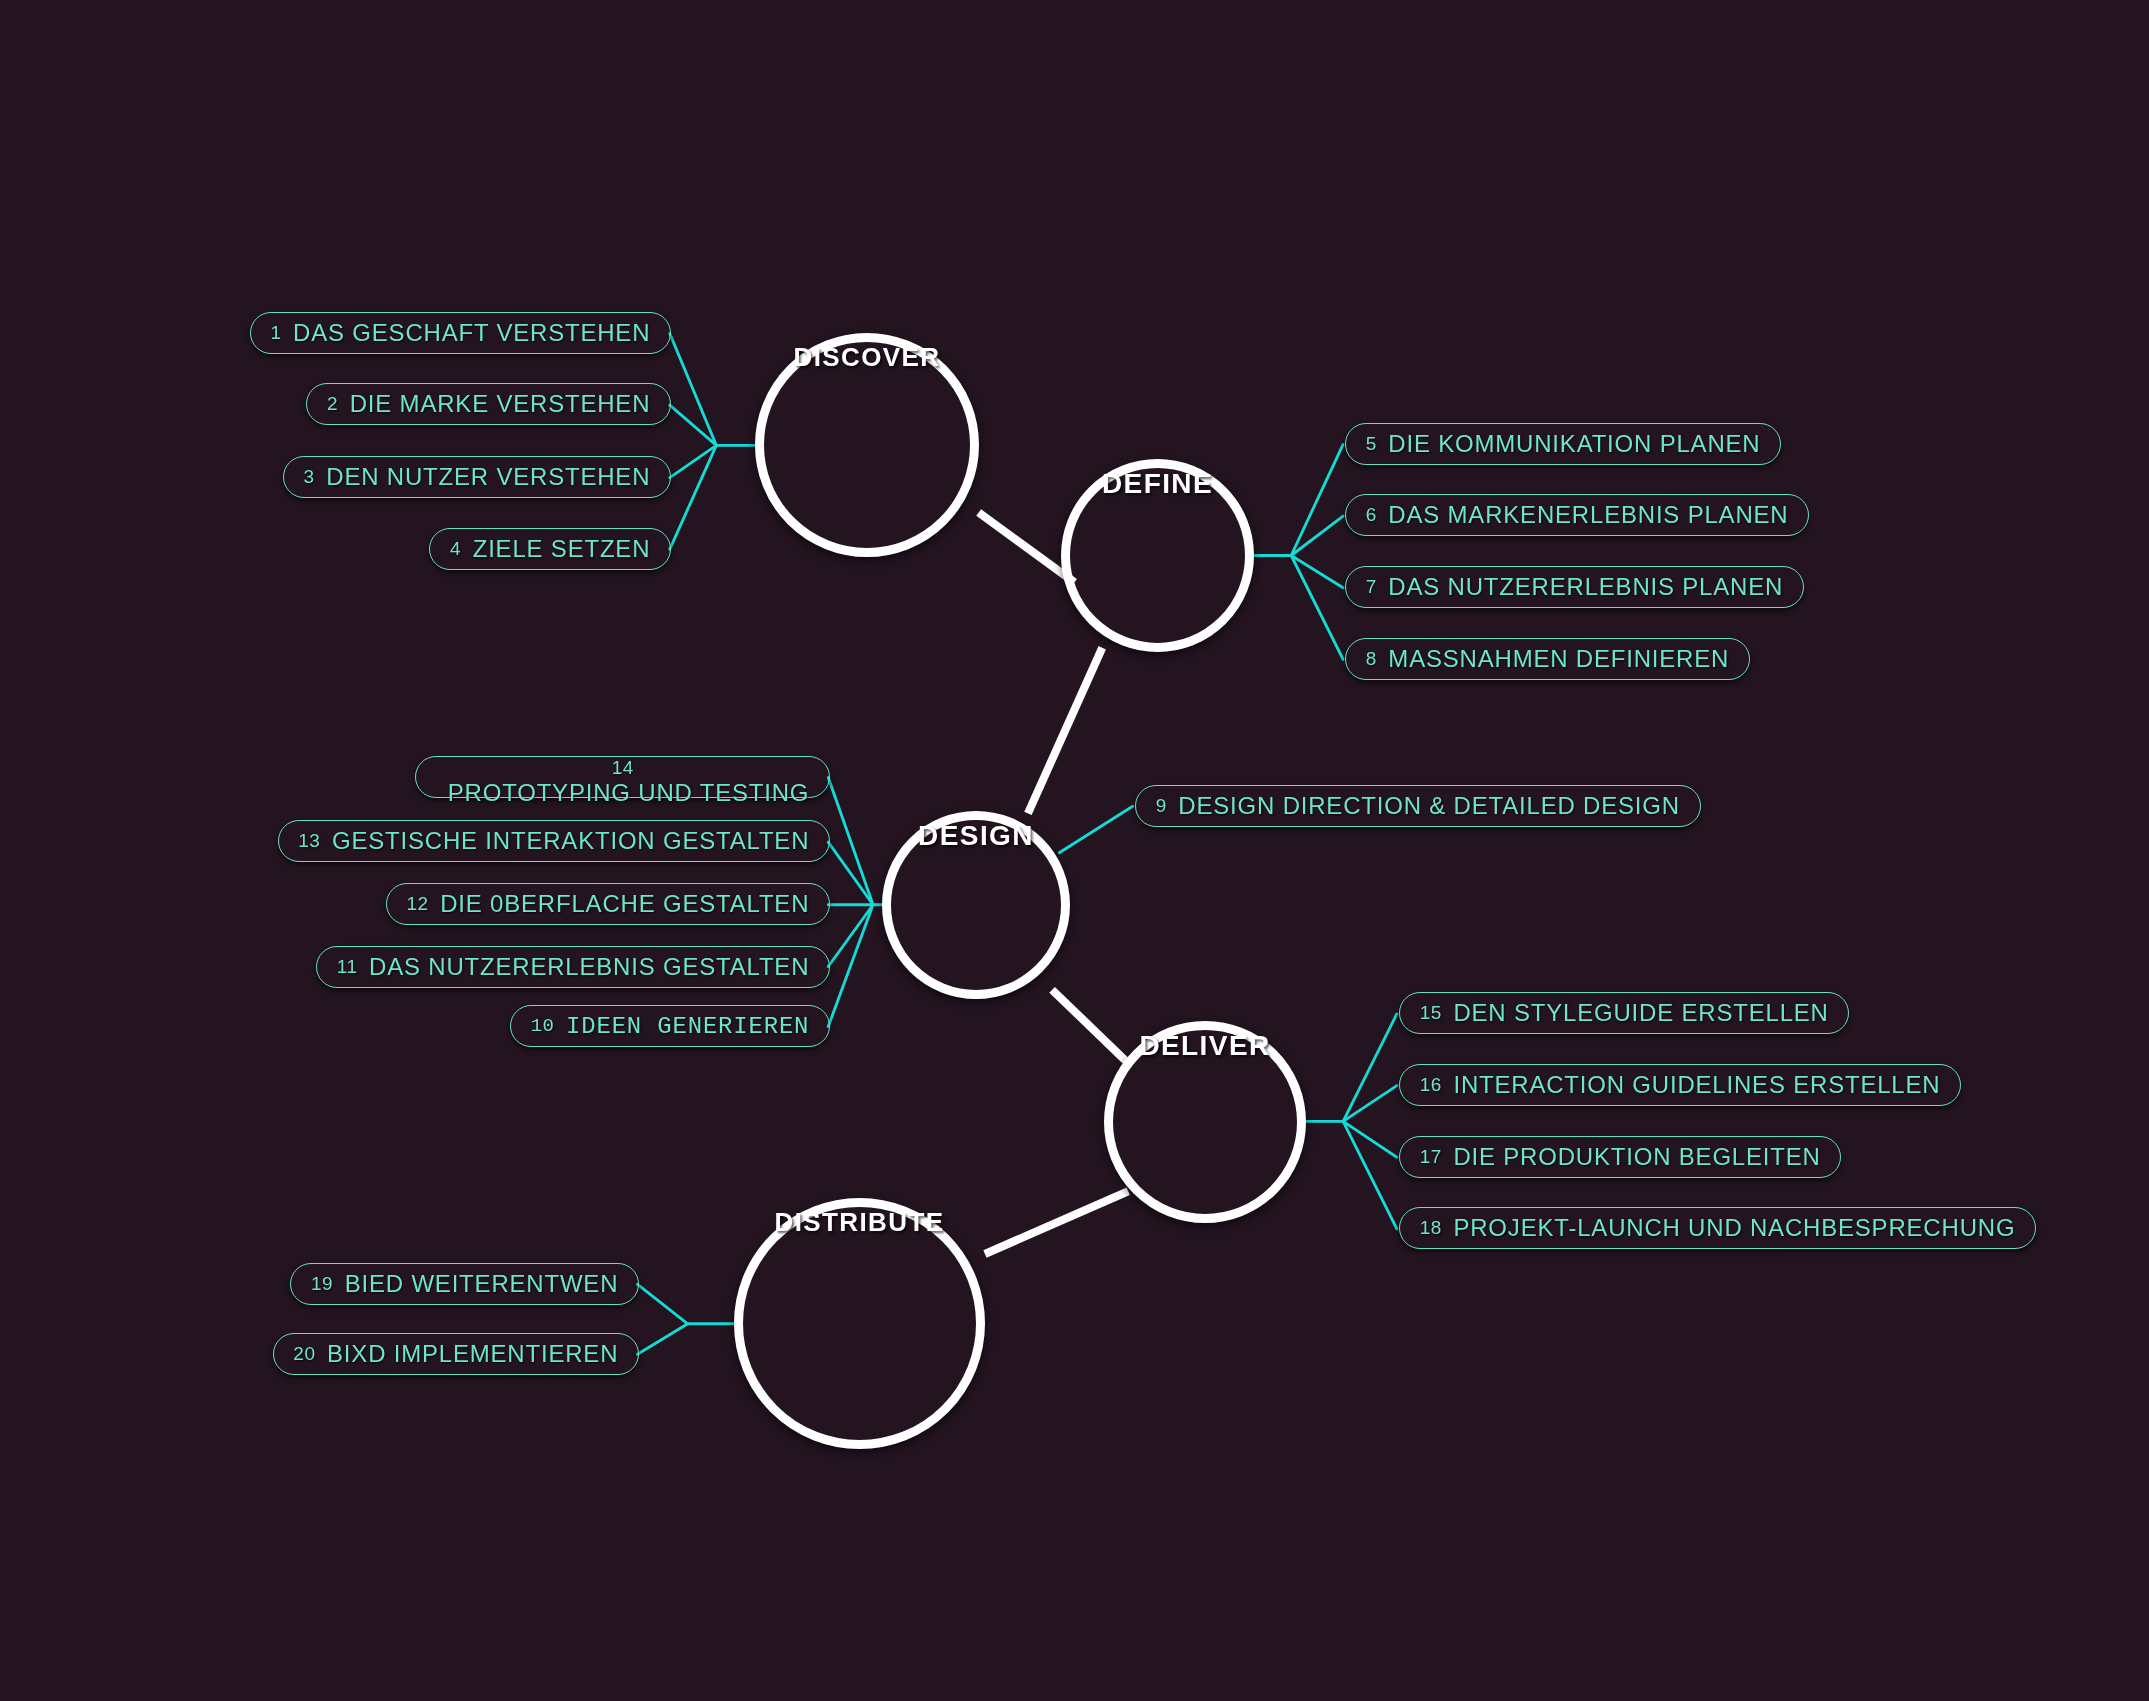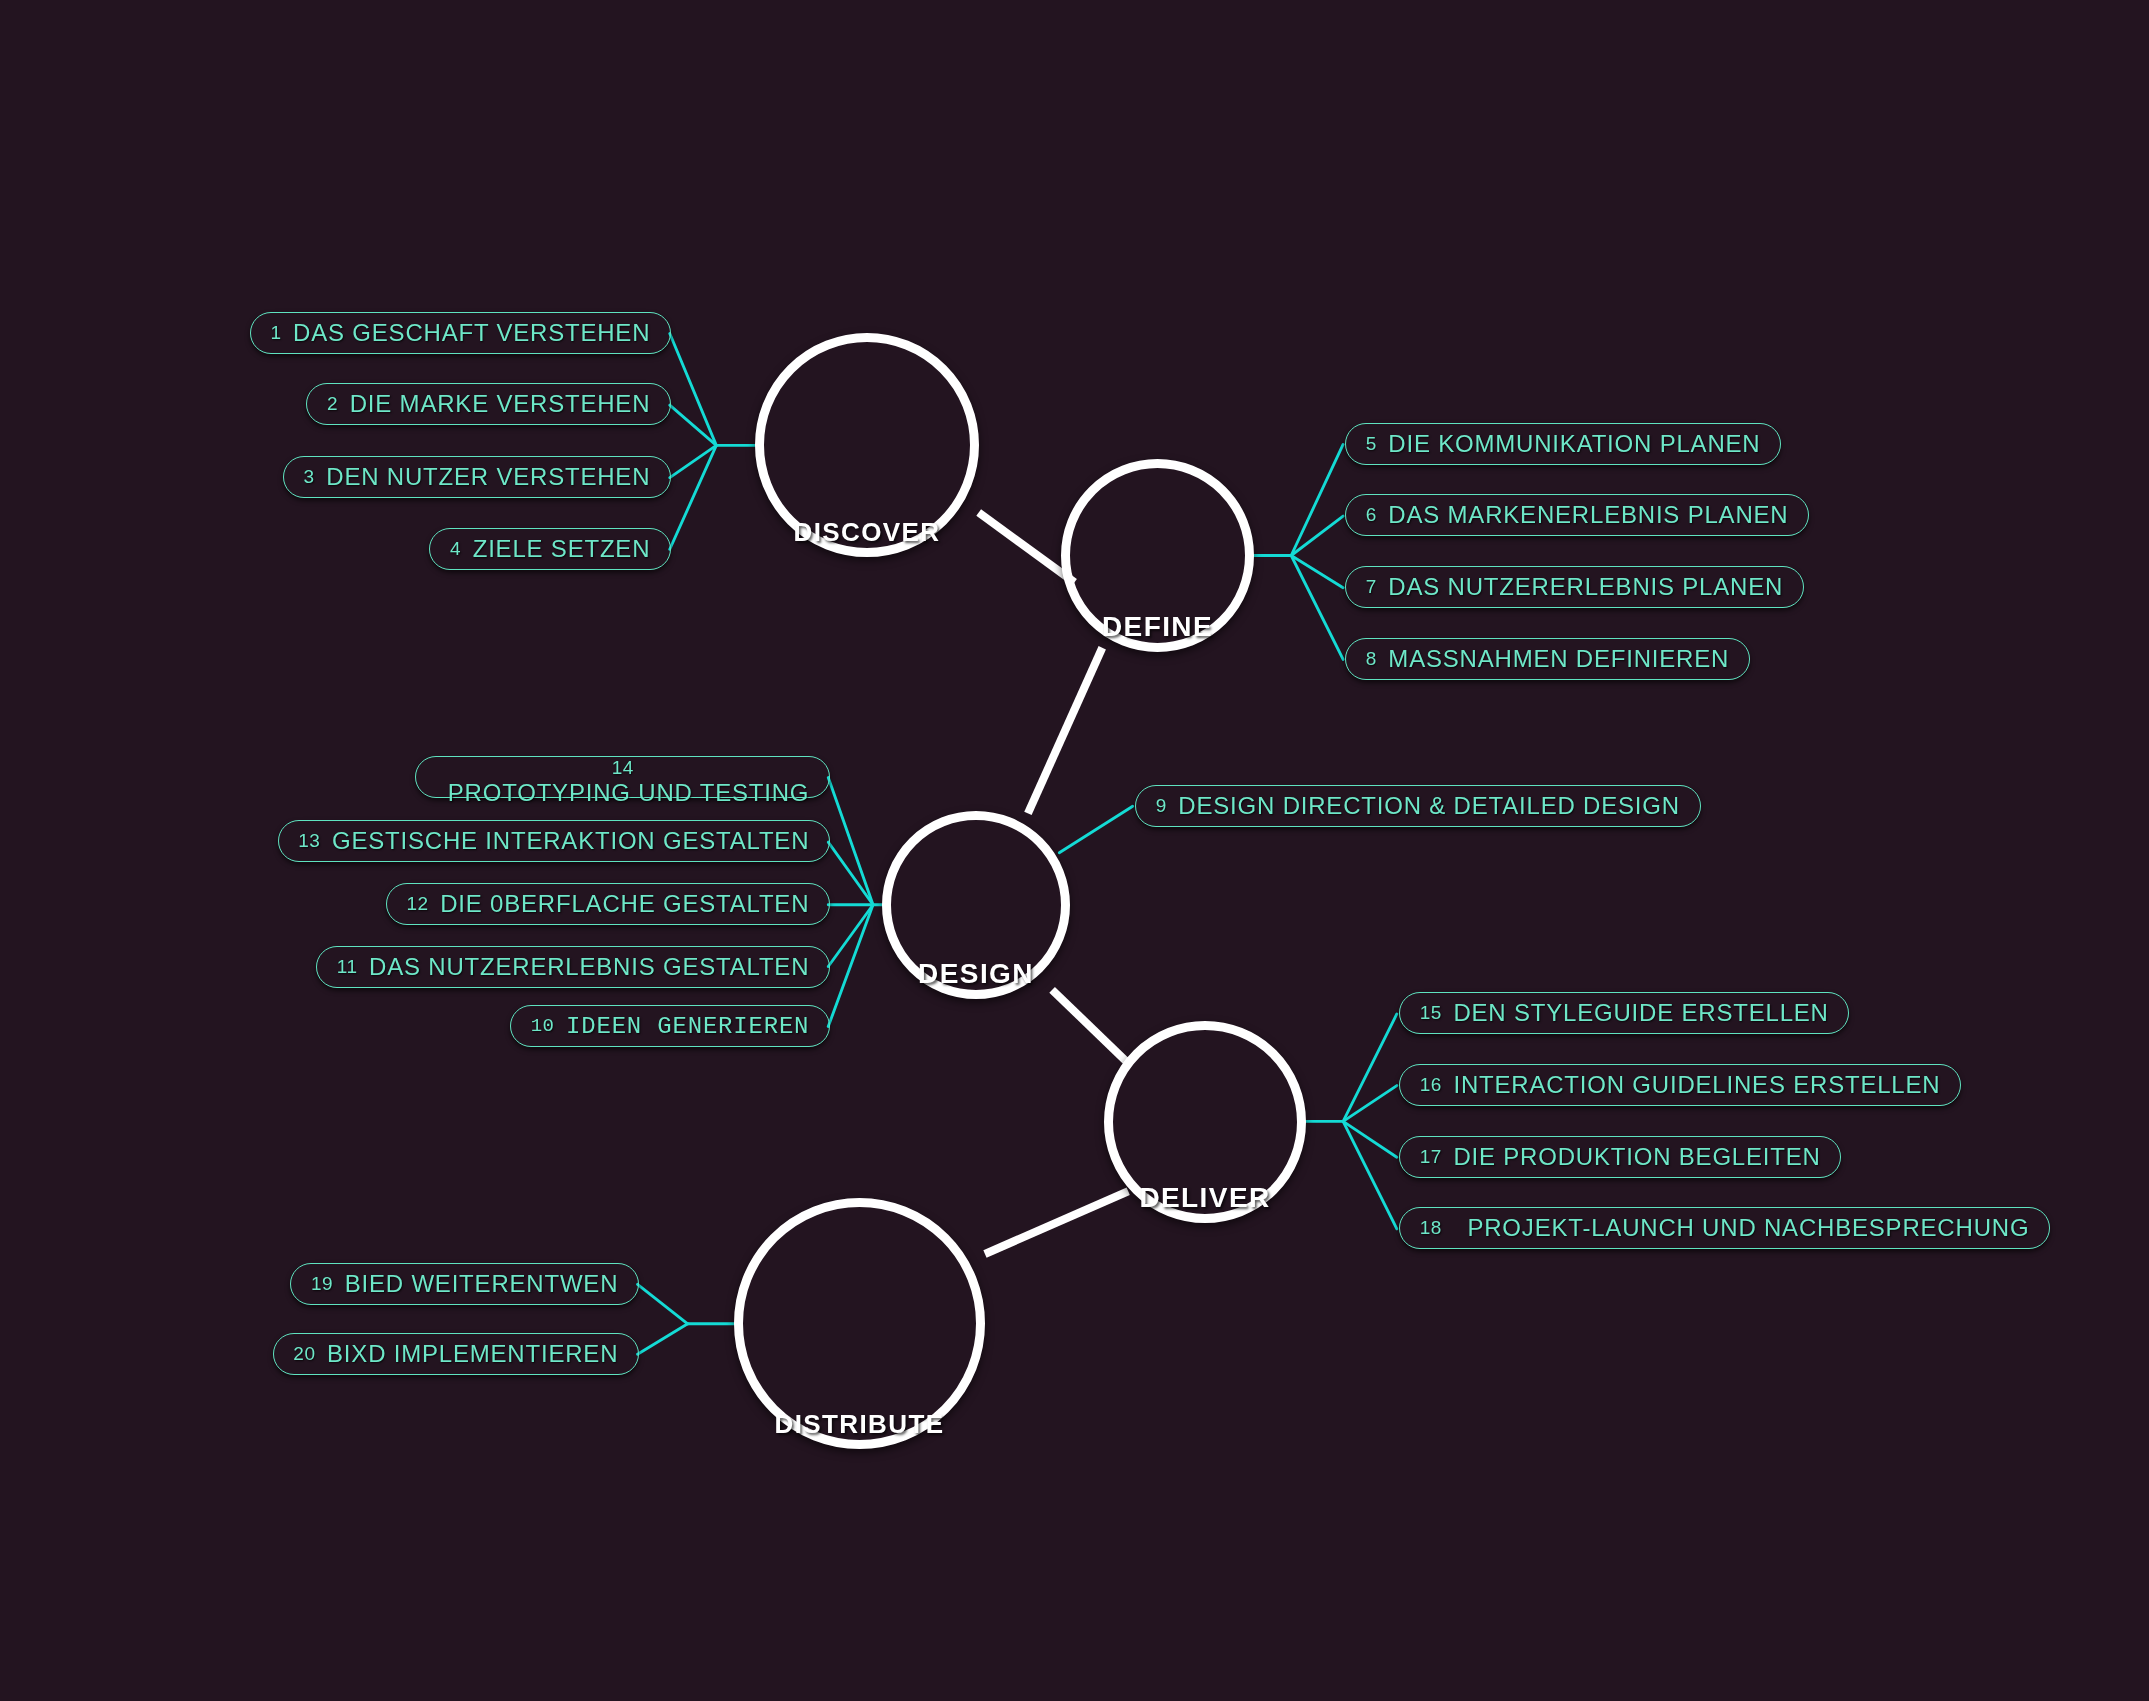--- a/index.html
+++ b/index.html
@@ -14,21 +14,21 @@
 
   
   #wires{position:absolute;left:0;top:0;width:2149px;height:1702px;}
 
   
   .hub{
     position:absolute;
     border-radius:50%;
     border:9.9px solid #ffffff;
     box-sizing:border-box;
-    display:flex;align-items:flex-end;justify-content:center;
+    display:flex;align-items:flex-start;justify-content:center;
     box-shadow:0 3.6px 9px rgba(0,0,0,.55);
     z-index:4;
   }
   .hub .hub-label{
     color:#ffffff;
     font-weight:bold;
     letter-spacing:1.4px;
     white-space:nowrap;
     text-shadow:1.8px 1.8px 2.7px rgba(0,0,0,.65);
     font-size:26px;
@@ -196,21 +196,21 @@
     <span class="txt">DEN STYLEGUIDE ERSTELLEN</span>
   </div>
   <div class="pill" style="left:1399px;top:1064px;">
     <span class="num">16</span>
     <span class="txt">INTERACTION GUIDELINES ERSTELLEN</span>
   </div>
   <div class="pill" style="left:1399px;top:1136px;">
     <span class="num">17</span>
     <span class="txt">DIE PRODUKTION BEGLEITEN</span>
   </div>
-  <div class="pill" style="left:1399px;top:1207px;gap:14px;">
+  <div class="pill" style="left:1399px;top:1207px;">
     <span class="num">18</span>
     <span class="txt">PROJEKT-LAUNCH UND NACHBESPRECHUNG</span>
   </div>
 
   <div class="pill" style="right:1510px;top:1263px;">
     <span class="num">19</span>
     <span class="txt">BIED WEITERENTWEN</span>
   </div>
   <div class="pill" style="right:1510px;top:1333px;">
     <span class="num">20</span>

